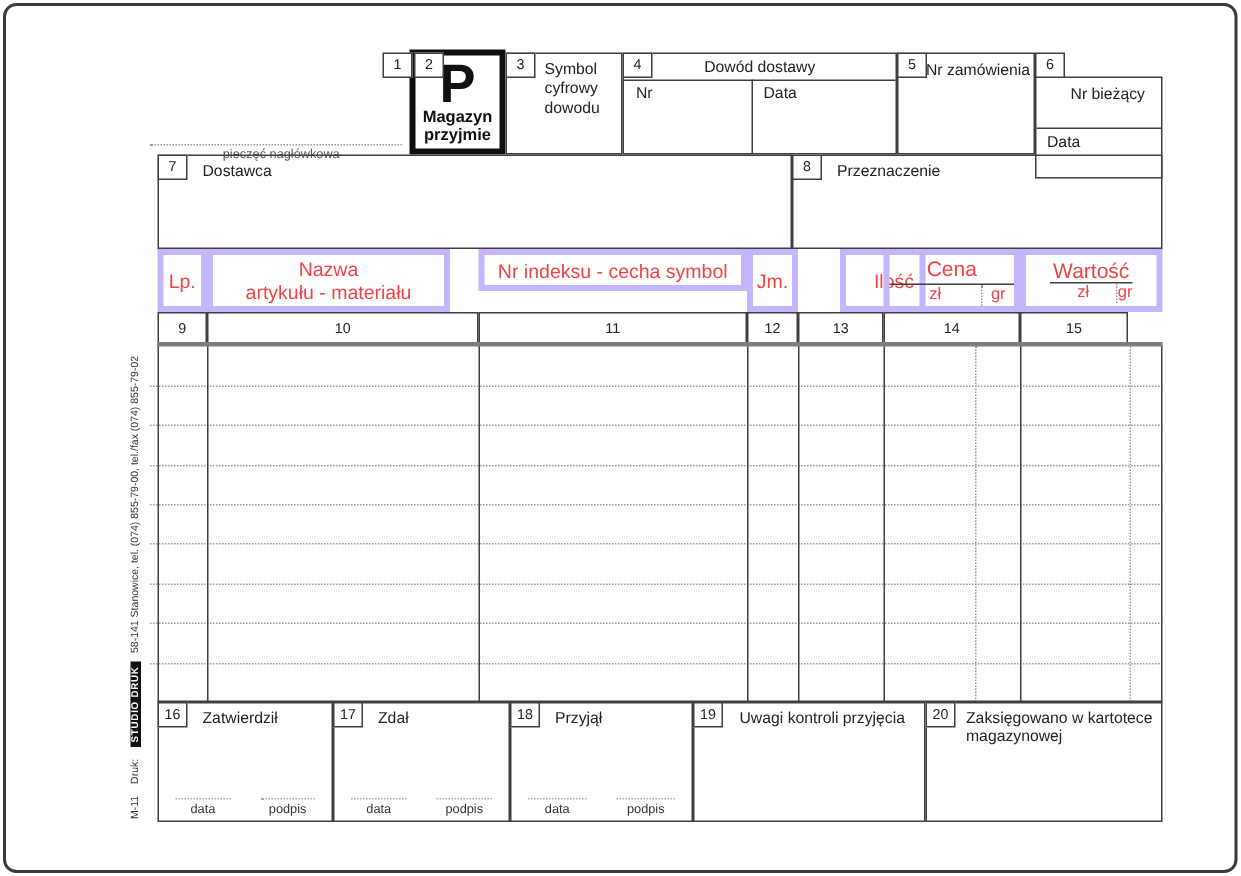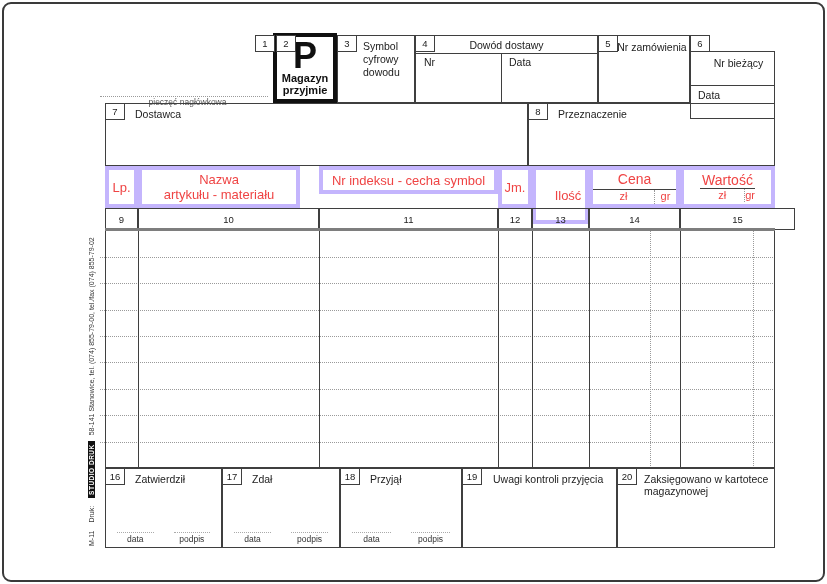--- a/index.html
+++ b/index.html
@@ -116,21 +116,21 @@
   <div class="th" style="left:138px;top:166px;width:162px;height:42px;">
     <span>Nazwa</span>
     <span>artykułu - materiału</span>
   </div>
   <div class="th" style="left:319px;top:166px;width:179px;height:28px;">
     <span>Nr indeksu - cecha symbol</span>
   </div>
   <div class="th" style="left:498px;top:166px;width:34px;height:42px;">
     <span>Jm.</span>
   </div>
-  <div class="th" style="left:532px;top:166px;width:57px;height:58px;padding-left:15px;">
+  <div class="th" style="left:560px;top:166px;width:57px;height:42px;padding-left:15px;">
     <span>Ilość</span>
   </div>
   <div class="th" style="left:589px;top:166px;width:91px;height:42px;padding:0;">
     <div class="mainhead">
         <span>Cena</span>
       </div>
     <div class="subhead">
       <div class="sub-zl" style="width:61px;">zł</div>
       <div class="sub-gr" style="flex:1;">gr</div>
     </div>
@@ -144,21 +144,21 @@
       <div class="sub-gr" style="flex:1;">gr</div>
     </div>
   </div>
 
   <div class="numrow" style="left:105px;top:208px;width:33px;height:22px;">9</div>
   <div class="numrow" style="left:138px;top:208px;width:181px;height:22px;">10</div>
   <div class="numrow" style="left:319px;top:208px;width:179px;height:22px;">11</div>
   <div class="numrow" style="left:498px;top:208px;width:34px;height:22px;">12</div>
   <div class="numrow" style="left:532px;top:208px;width:57px;height:22px;">13</div>
   <div class="numrow" style="left:589px;top:208px;width:91px;height:22px;">14</div>
-  <div class="numrow" style="left:680px;top:208px;width:115px;height:22px;">15</div>
+  <div class="numrow" style="left:680px;top:208px;width:72px;height:22px;">15</div>
 
   <div class="heavyline"></div>
   <div style="position:absolute;left:105px;top:230px;width:670px;height:238px;border:1px solid #3f3f3f;
               border-top:none;box-sizing:border-box;z-index:2;"></div>
 
   <div class="vline" style="left:138px;top:230px;height:238px;"></div>
   <div class="vline" style="left:319px;top:230px;height:238px;"></div>
   <div class="vline" style="left:498px;top:230px;height:238px;"></div>
   <div class="vline" style="left:532px;top:230px;height:238px;"></div>
   <div class="vline" style="left:589px;top:230px;height:238px;"></div>

